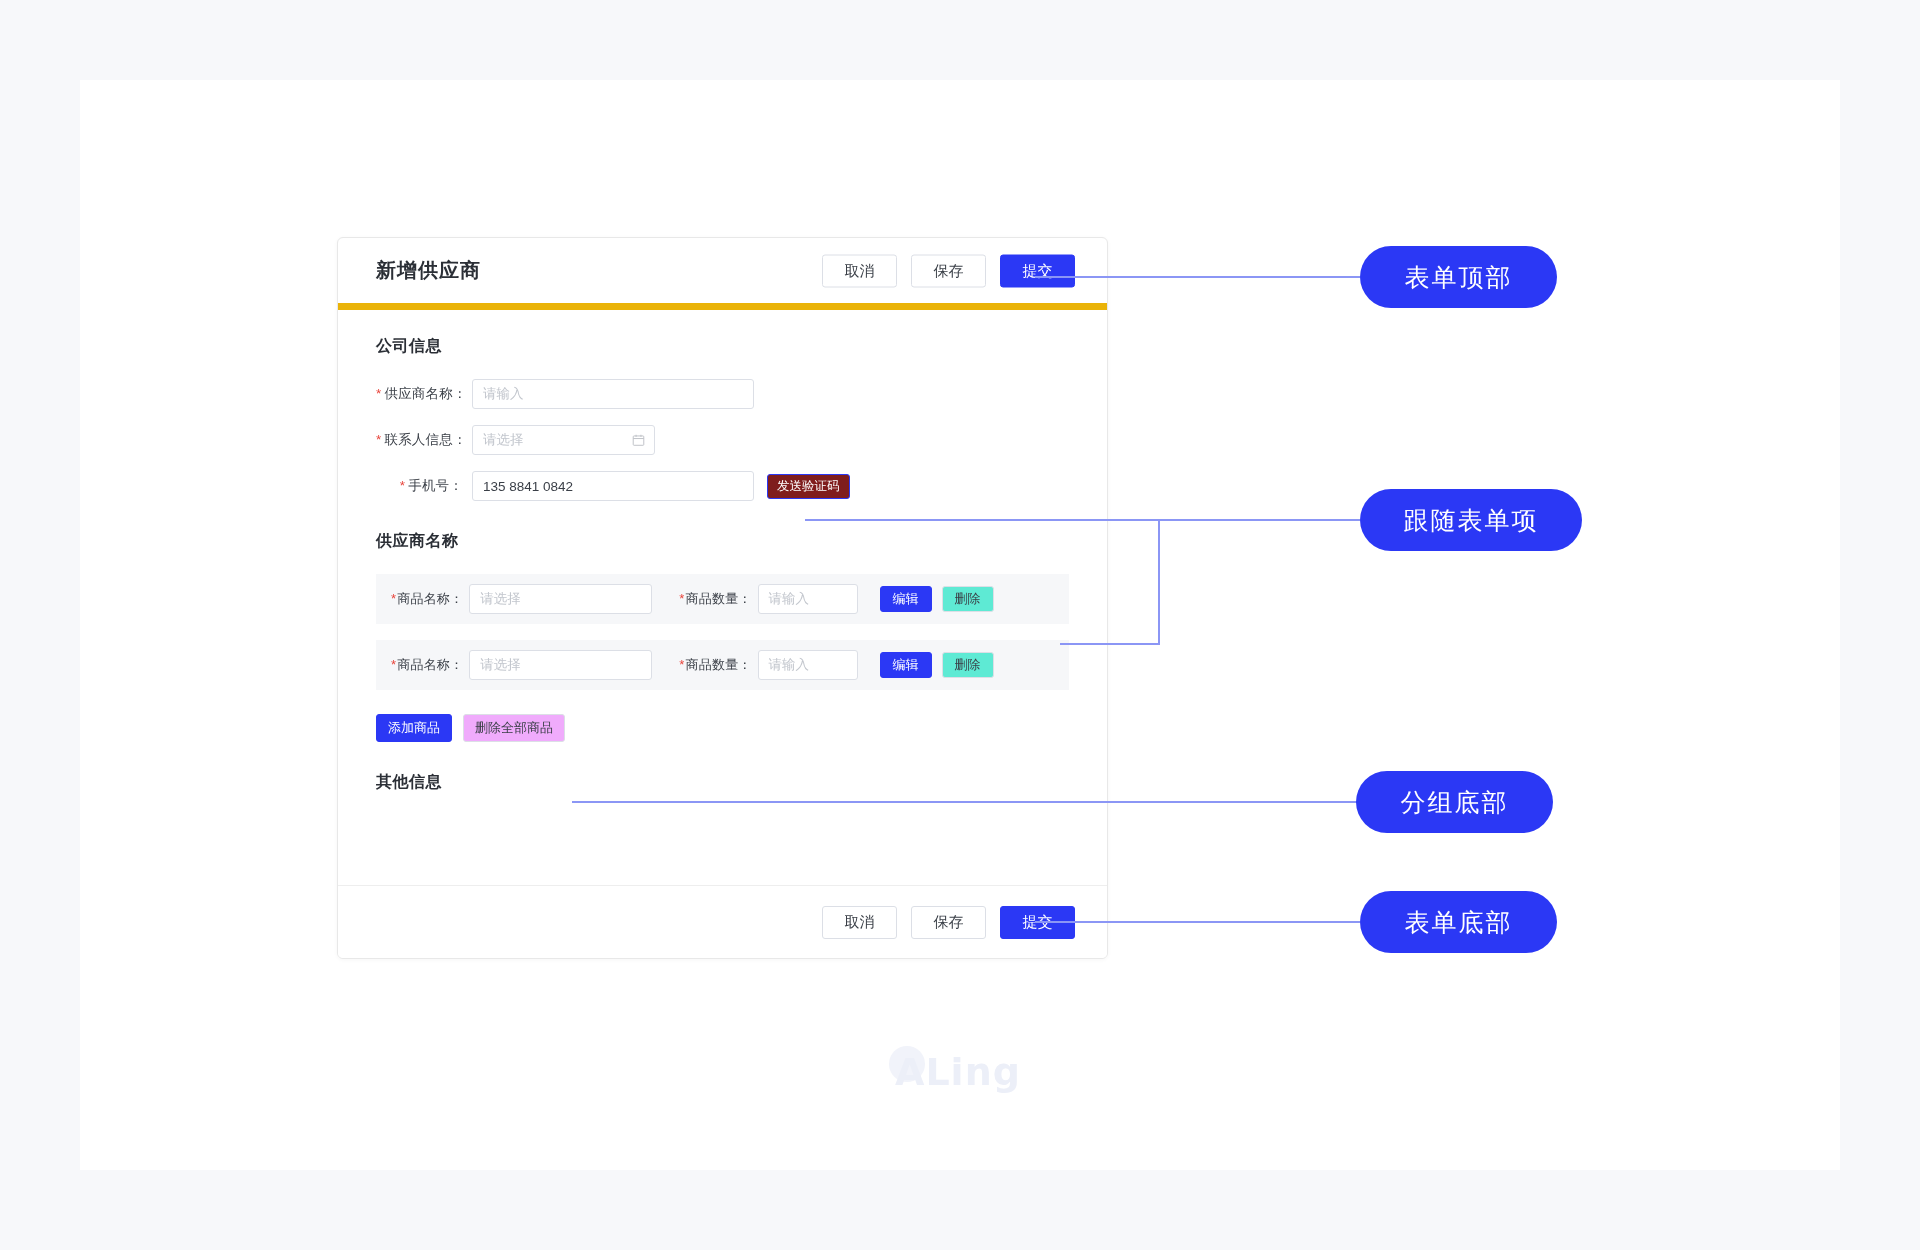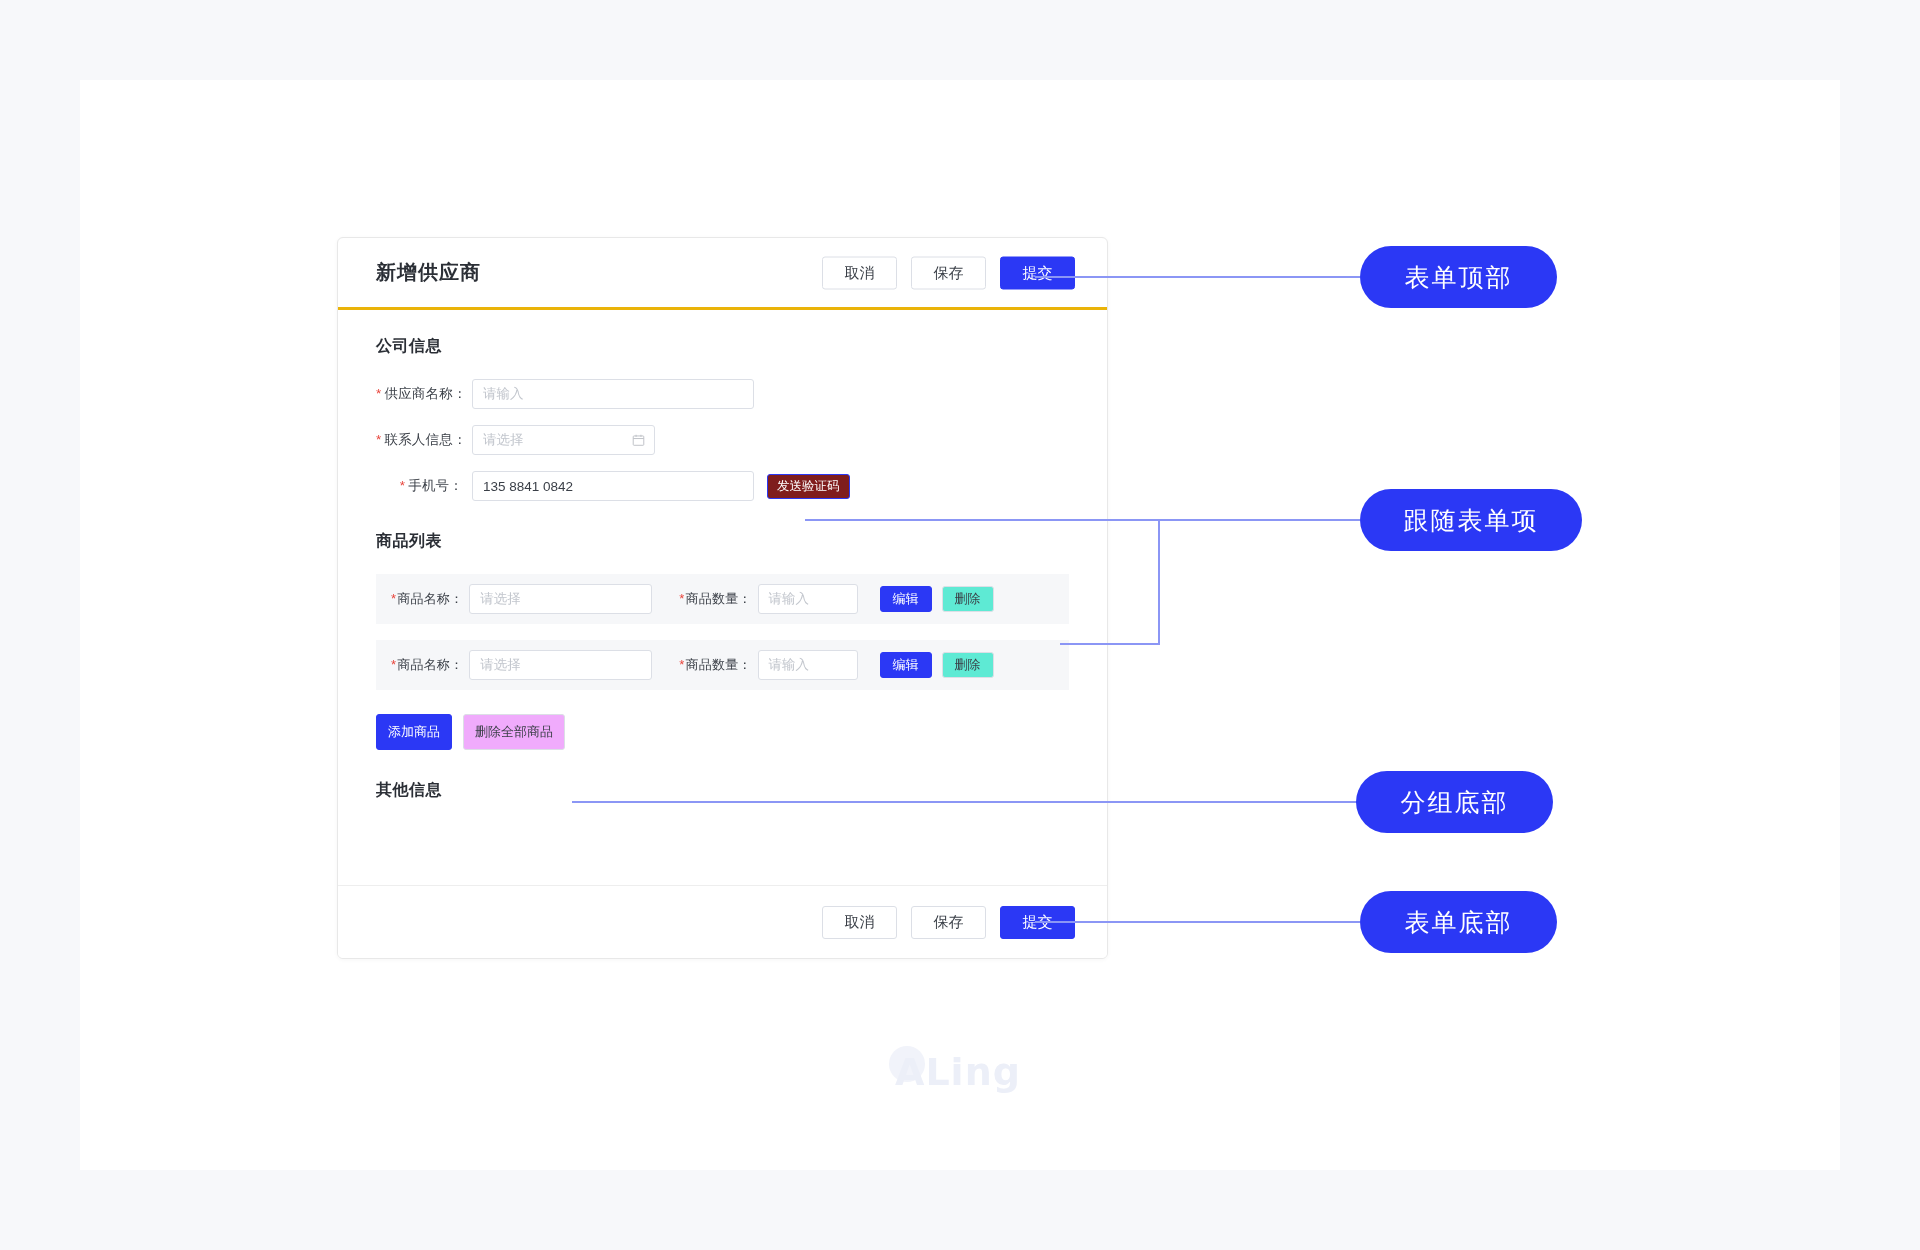--- a/index.html
+++ b/index.html
@@ -48,21 +48,21 @@
     background: #ffffff;
     border: 1px solid #e8e8e8;
     border-radius: 6px;
     box-shadow: 0 1px 4px rgba(0,0,0,0.04);
     overflow: hidden;
   }
 
   
   .form-header {
     height: 72px;
-    border-bottom: 3px solid #eab308;
+    border-bottom: 7px solid #eab308;
     display: flex; align-items: center;
     padding: 0 36px 0 38px;
     position: relative;
   }
   .form-title {
     font-size: 20px; font-weight: 700; color: #2b2f36;
     letter-spacing: 1px;
   }
   .hdr-actions {
     position: absolute; right: 32px; top: 50%;
@@ -175,21 +175,21 @@
     cursor: pointer;
   }
   .btn-sm.primary { background: #2b38f5; border: 1px solid #2b38f5; color: #fff; margin-left: 22px; }
   .btn-sm.ghost   { background: #5eead4; border: 1px solid #dcdfe6; color: #3a3f47; margin-left: 10px; }
 
   .group-actions {
     display: flex; align-items: center; gap: 11px;
     margin-top: 24px;
   }
   .btn-group {
-    height: 36px; padding: 0 11px;
+    height: 28px; padding: 0 11px;
     font-size: 13px; border-radius: 3px;
     display: inline-flex; align-items: center;
     cursor: pointer;
   }
   .btn-group.primary { background: #2b38f5; border: 1px solid #2b38f5; color: #fff; }
   .btn-group.ghost   { background: #f0abfc; border: 1px solid #dcdfe6; color: #3a3f47; }
 
   
   .form-footer {
     position: absolute; left: 0; right: 0; bottom: 0;
@@ -270,21 +270,21 @@
       <div class="field-row">
         <div class="field-label indent">
           <span class="req">*</span><span>手机号：</span>
         </div>
         <div class="input w-large">
           <span class="val">135 8841 0842</span>
         </div>
         <div class="send-code-btn">发送验证码</div>
       </div>
 
-      <div class="section-title second">商品列表</div>
+      <div class="section-title second">供应商名称</div>
 
       <div class="prod-row">
         <div class="prod-label">
           <span class="req">*</span><span>商品名称：</span>
         </div>
         <div class="input w-mid">
           <span class="ph">请选择</span>
         </div>
         <div class="gap-mid"></div>
         <div class="prod-label">

